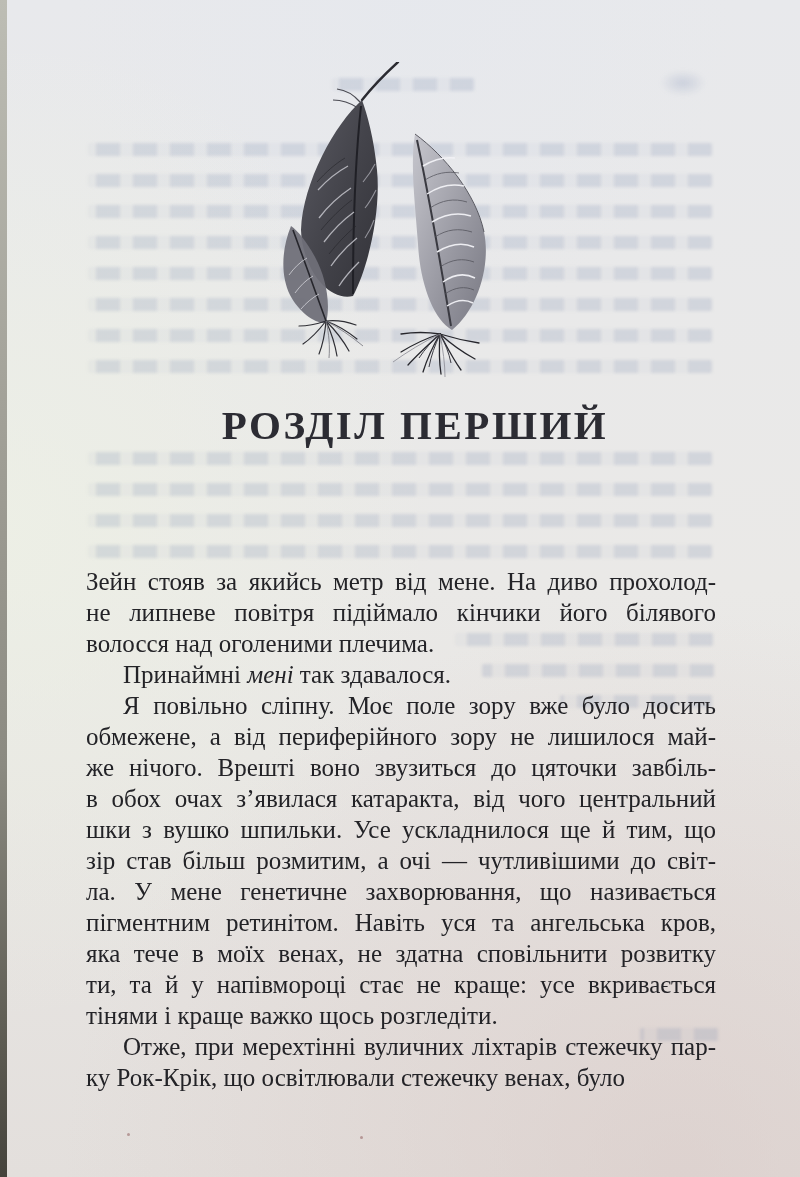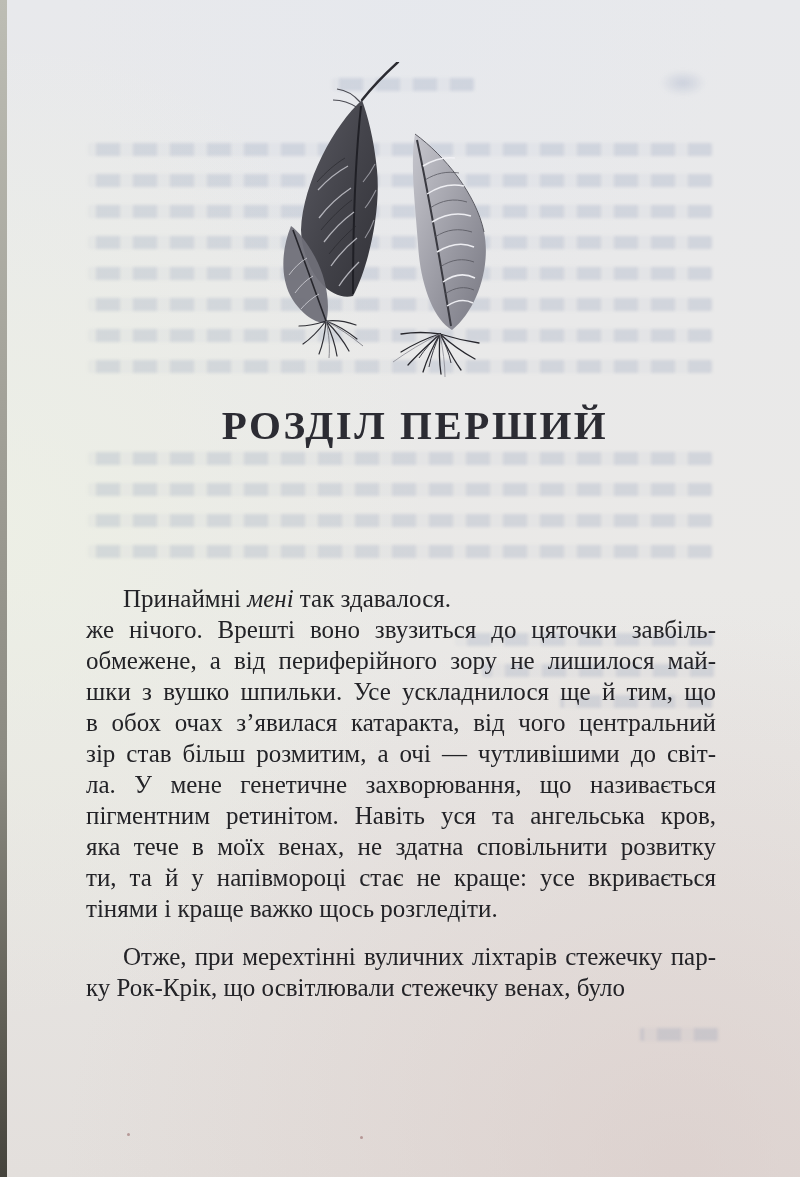--- a/index.html
+++ b/index.html
@@ -45,21 +45,21 @@
     font-size:41px;font-weight:700;letter-spacing:2.5px;
     color:#2c2c33;
     padding-left:30px;
   }
   .body-text{
     position:absolute;left:86px;top:566px;width:630px;
     font-size:25px;line-height:31px;color:#232327;
   }
   .line{text-align:justify;text-align-last:justify;white-space:normal;}
   .line.last{text-align-last:left;}
-  .line.indent{text-indent:37px;margin-top:17px;}
+  .line.indent{text-indent:37px;}
   .line i{font-style:italic;}
 </style>
 </head>
 <body>
 
 <div class="photo">
   <div class="paper"></div>
   <div class="edge-strip"></div>
 
   <div class="bleed-layer">
@@ -158,27 +158,33 @@
         <path d="M185,272 C180,283 176,294 174,305"></path>
       </g>
       <path d="M185,272 C168,280 152,290 138,300 M185,272 C188,288 190,302 190,315" stroke="#8b8b93" stroke-width="1" fill="none" opacity="0.8"></path>
     </g>
   </svg>
 
   <div class="chapter-title">РОЗДІЛ ПЕРШИЙ</div>
 
   <div class="body-text">
       <div>
+        <div class="line"><span>Зейн стояв за якийсь метр від мене. На диво прохолод-</span></div>
+        <div class="line"><span>не липневе повітря підіймало кінчики його білявого</span></div>
+        <div class="line last"><span>волосся над оголеними плечима.</span></div>
+      </div>
+      <div>
         <div class="line last indent"><span>Принаймні </span><i>мені</i><span> так здавалося.</span></div>
       </div>
       <div>
+        <div class="line indent"><span>Я повільно сліпну. Моє поле зору вже було досить</span></div>
+        <div class="line"><span>обмежене, а від периферійного зору не лишилося май-</span></div>
         <div class="line"><span>же нічого. Врешті воно звузиться до цяточки завбіль-</span></div>
-        <div class="line"><span>обмежене, а від периферійного зору не лишилося май-</span></div>
+        <div class="line"><span>в обох очах з’явилася катаракта, від чого центральний</span></div>
         <div class="line"><span>шки з вушко шпильки. Усе ускладнилося ще й тим, що</span></div>
-        <div class="line"><span>в обох очах з’явилася катаракта, від чого центральний</span></div>
         <div class="line"><span>зір став більш розмитим, а очі — чутливішими до світ-</span></div>
         <div class="line"><span>ла. У мене генетичне захворювання, що називається</span></div>
         <div class="line"><span>пігментним ретинітом. Навіть уся та ангельська кров,</span></div>
         <div class="line"><span>яка тече в моїх венах, не здатна сповільнити розвитку</span></div>
         <div class="line"><span>ти, та й у напівмороці стає не краще: усе вкривається</span></div>
         <div class="line last"><span>тінями і краще важко щось розгледіти.</span></div>
       </div>
       <div>
         <div class="line indent"><span>Отже, при мерехтінні вуличних ліхтарів стежечку пар-</span></div>
         <div class="line last"><span>ку Рок-Крік, що освітлювали стежечку венах, було</span></div>

